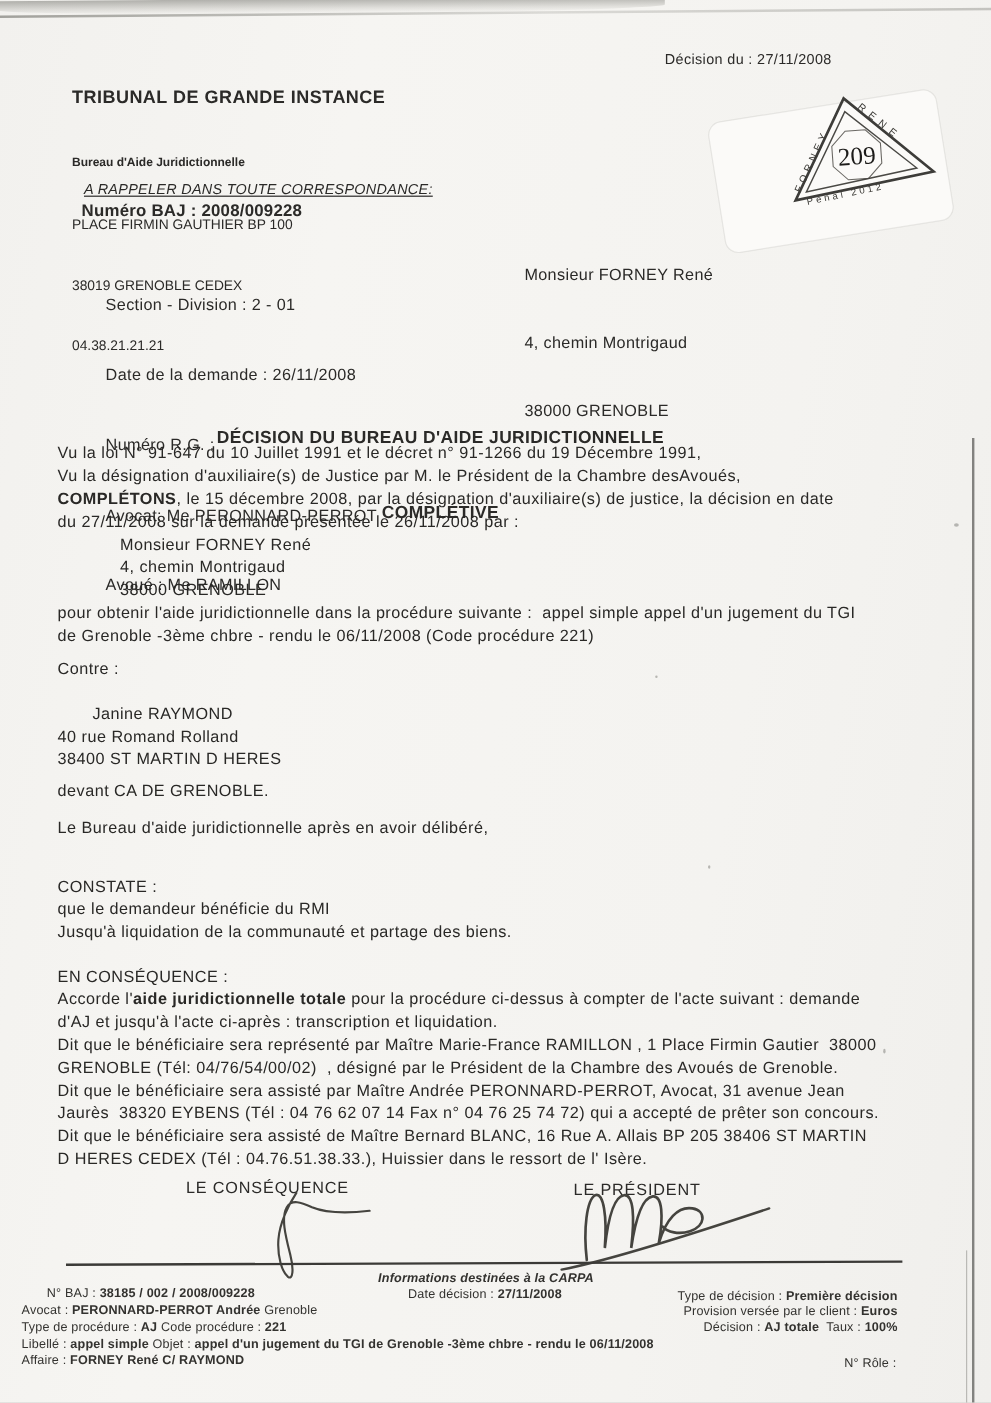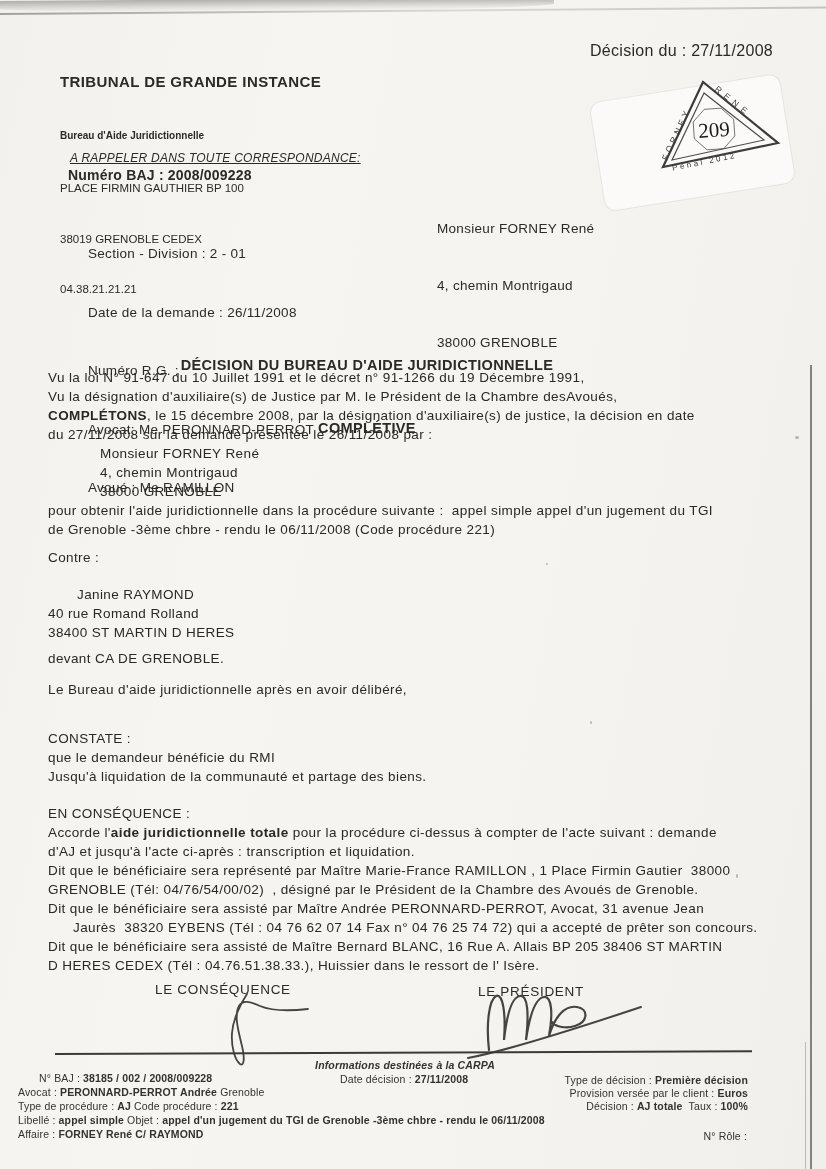--- a/index.html
+++ b/index.html
@@ -54,21 +54,21 @@
   <div class="speck" style="left:590px;top:721px;width:2px;height:3px;"></div>
 
   <div class="t hdr">
     <div class="l1">TRIBUNAL DE GRANDE INSTANCE</div>
     <div class="l2">Bureau d'Aide Juridictionnelle</div>
     <div class="l3">PLACE FIRMIN GAUTHIER BP 100</div>
     <div class="l3">38019 GRENOBLE CEDEX</div>
     <div class="l3">04.38.21.21.21</div>
   </div>
 
-  <div class="t" style="left:590px;top:42px;font-size:16px;letter-spacing:.3px;">Décision du : 27/11/2008</div>
+  <div class="t" style="left:554px;top:42px;font-size:12px;letter-spacing:.3px;">Décision du : 27/11/2008</div>
 
   <svg style="position:absolute;left:555px;top:50px;" width="271" height="165" viewBox="555 50 271 165">
     <g transform="rotate(-9 690 140)">
       <rect x="596" y="88" width="192" height="110" rx="11" fill="#fbfaf8" stroke="rgba(80,78,70,0.10)"></rect>
     </g>
     <polygon points="703,82 663,167 778,143" fill="none" stroke="#3d3c39" stroke-width="2.2"></polygon>
     <polygon points="704,93 672,160 764,140" fill="none" stroke="#4a4945" stroke-width="1.2"></polygon>
     <polygon points="734.3,137.4 722.4,149.3 705.6,149.3 693.7,137.4 693.7,120.6 705.6,108.7 722.4,108.7 734.3,120.6" fill="none" stroke="rgba(70,68,62,0.8)" stroke-width="0.9" transform="rotate(-4 714 129)"></polygon>
     <text class="stamp-num" x="714" y="137" font-size="21" text-anchor="middle" fill="#1d1c1a" transform="rotate(-4 714 130)">209</text>
     <path id="edgeL" d="M 667 161 L 701 87" fill="none"></path>
@@ -124,21 +124,21 @@
   <div class="body-line" style="top:680px;">Le Bureau d'aide juridictionnelle après en avoir délibéré,</div>
   <div class="body-line" style="top:729px;">CONSTATE :</div>
   <div class="body-line" style="top:748px;">que le demandeur bénéficie du RMI</div>
   <div class="body-line" style="top:767px;">Jusqu'à liquidation de la communauté et partage des biens.</div>
   <div class="body-line" style="top:804px;">EN CONSÉQUENCE :</div>
   <div class="body-line" style="top:823px;"><span>Accorde l'</span><span class="b">aide juridictionnelle totale</span><span> pour la procédure ci-dessus à compter de l'acte suivant : demande</span></div>
   <div class="body-line" style="top:842px;">d'AJ et jusqu'à l'acte ci-après : transcription et liquidation.</div>
   <div class="body-line" style="top:861px;">Dit que le bénéficiaire sera représenté par Maître Marie-France RAMILLON , 1 Place Firmin Gautier  38000</div>
   <div class="body-line" style="top:880px;">GRENOBLE (Tél: 04/76/54/00/02)  , désigné par le Président de la Chambre des Avoués de Grenoble.</div>
   <div class="body-line" style="top:899px;">Dit que le bénéficiaire sera assisté par Maître Andrée PERONNARD-PERROT, Avocat, 31 avenue Jean</div>
-  <div class="body-line" style="top:918px;margin-left:25px;">Jaurès  38320 EYBENS (Tél : 04 76 62 07 14 Fax n° 04 76 25 74 72) qui a accepté de prêter son concours.</div>
+  <div class="body-line" style="top:918px;">Jaurès  38320 EYBENS (Tél : 04 76 62 07 14 Fax n° 04 76 25 74 72) qui a accepté de prêter son concours.</div>
   <div class="body-line" style="top:937px;">Dit que le bénéficiaire sera assisté de Maître Bernard BLANC, 16 Rue A. Allais BP 205 38406 ST MARTIN</div>
   <div class="body-line" style="top:956px;">D HERES CEDEX (Tél : 04.76.51.38.33.), Huissier dans le ressort de l' Isère.</div>
 
   <div class="t siglabel" style="left:155px;top:982px;">LE CONSÉQUENCE</div>
   <div class="t siglabel" style="left:478px;top:984px;">LE PRÉSIDENT</div>
   <svg style="position:absolute;left:140px;top:985px;" width="560" height="85" viewBox="140 985 560 85">
     <path d="M 247 994 C 241 1003 233 1019 232 1033 C 231 1047 235 1060 240 1064 C 244 1067 245 1058 242 1046 C 238 1030 234 1015 239 1006 C 243 999 251 1002 260 1006 C 272 1011 290 1011 308 1009" fill="none" stroke="#45443f" stroke-width="1.8" stroke-linecap="round"></path>
     <path d="M 489 1050 C 486 1024 489 1000 496 996 C 503 993 506 1014 504 1040 C 507 1013 512 997 520 996 C 528 995 529 1014 526 1040 C 530 1013 536 998 544 997 C 552 996 553 1014 549 1036 C 555 1016 565 1005 577 1007 C 589 1009 588 1022 575 1026 C 566 1029 556 1027 552 1022" fill="none" stroke="#45443f" stroke-width="2.2" stroke-linecap="round"></path>
     <path d="M 468 1058 C 500 1052 560 1034 641 1007" fill="none" stroke="#45443f" stroke-width="2" stroke-linecap="round"></path>
   </svg>

